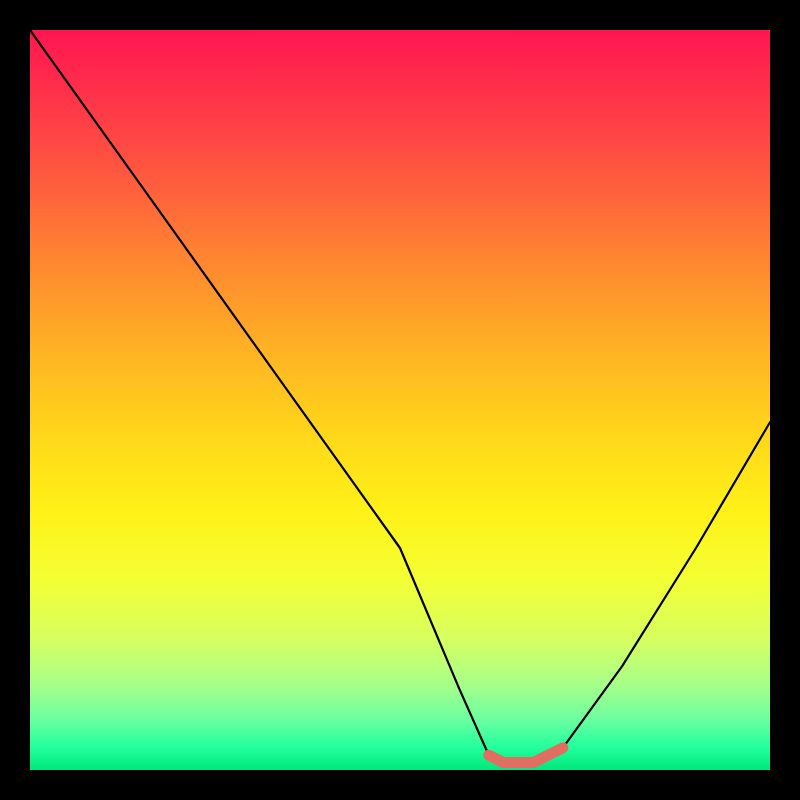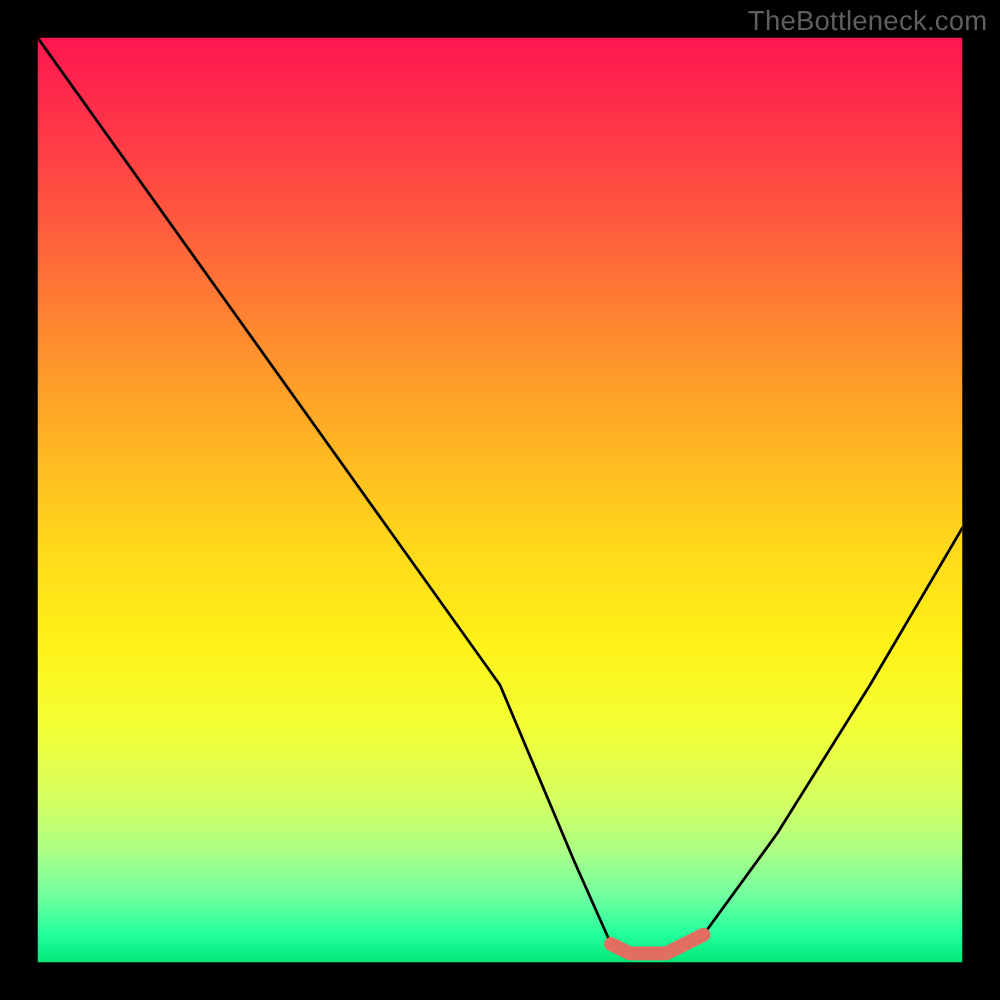--- a/index.html
+++ b/index.html
@@ -63,21 +63,20 @@
     left: 0;
     top: 0;
     width: 100%;
     height: 100%;
   }
 </style>
 </head>
 <body>
 
 <div class="frame">
-  <div class="watermark">TheBottleneck.com</div>
 
   <div class="plot-area">
     <div class="gradient"></div>
     <svg class="curve" viewBox="0 0 740 740" preserveAspectRatio="none">
       <path fill="none" stroke="#000" stroke-width="2.2" stroke-linecap="round" stroke-linejoin="round" d="M0.00 0.00 L74.00 103.60 L148.00 207.20 L222.00 310.80 L296.00 414.40 L370.00 518.00 L429.20 658.60 L458.80 725.20 L473.60 732.60 L503.20 732.60 L532.80 717.80 L592.00 636.40 L666.00 518.00 L740.00 392.20"></path>
       <path fill="none" stroke="#e26e62" stroke-width="11" stroke-linecap="round" stroke-linejoin="round" d="M458.80 725.20 L473.60 732.60 L488.40 732.60 L503.20 732.60 L518.00 725.20 L532.80 717.80"></path>
     </svg>
   </div>
 </div>
 

